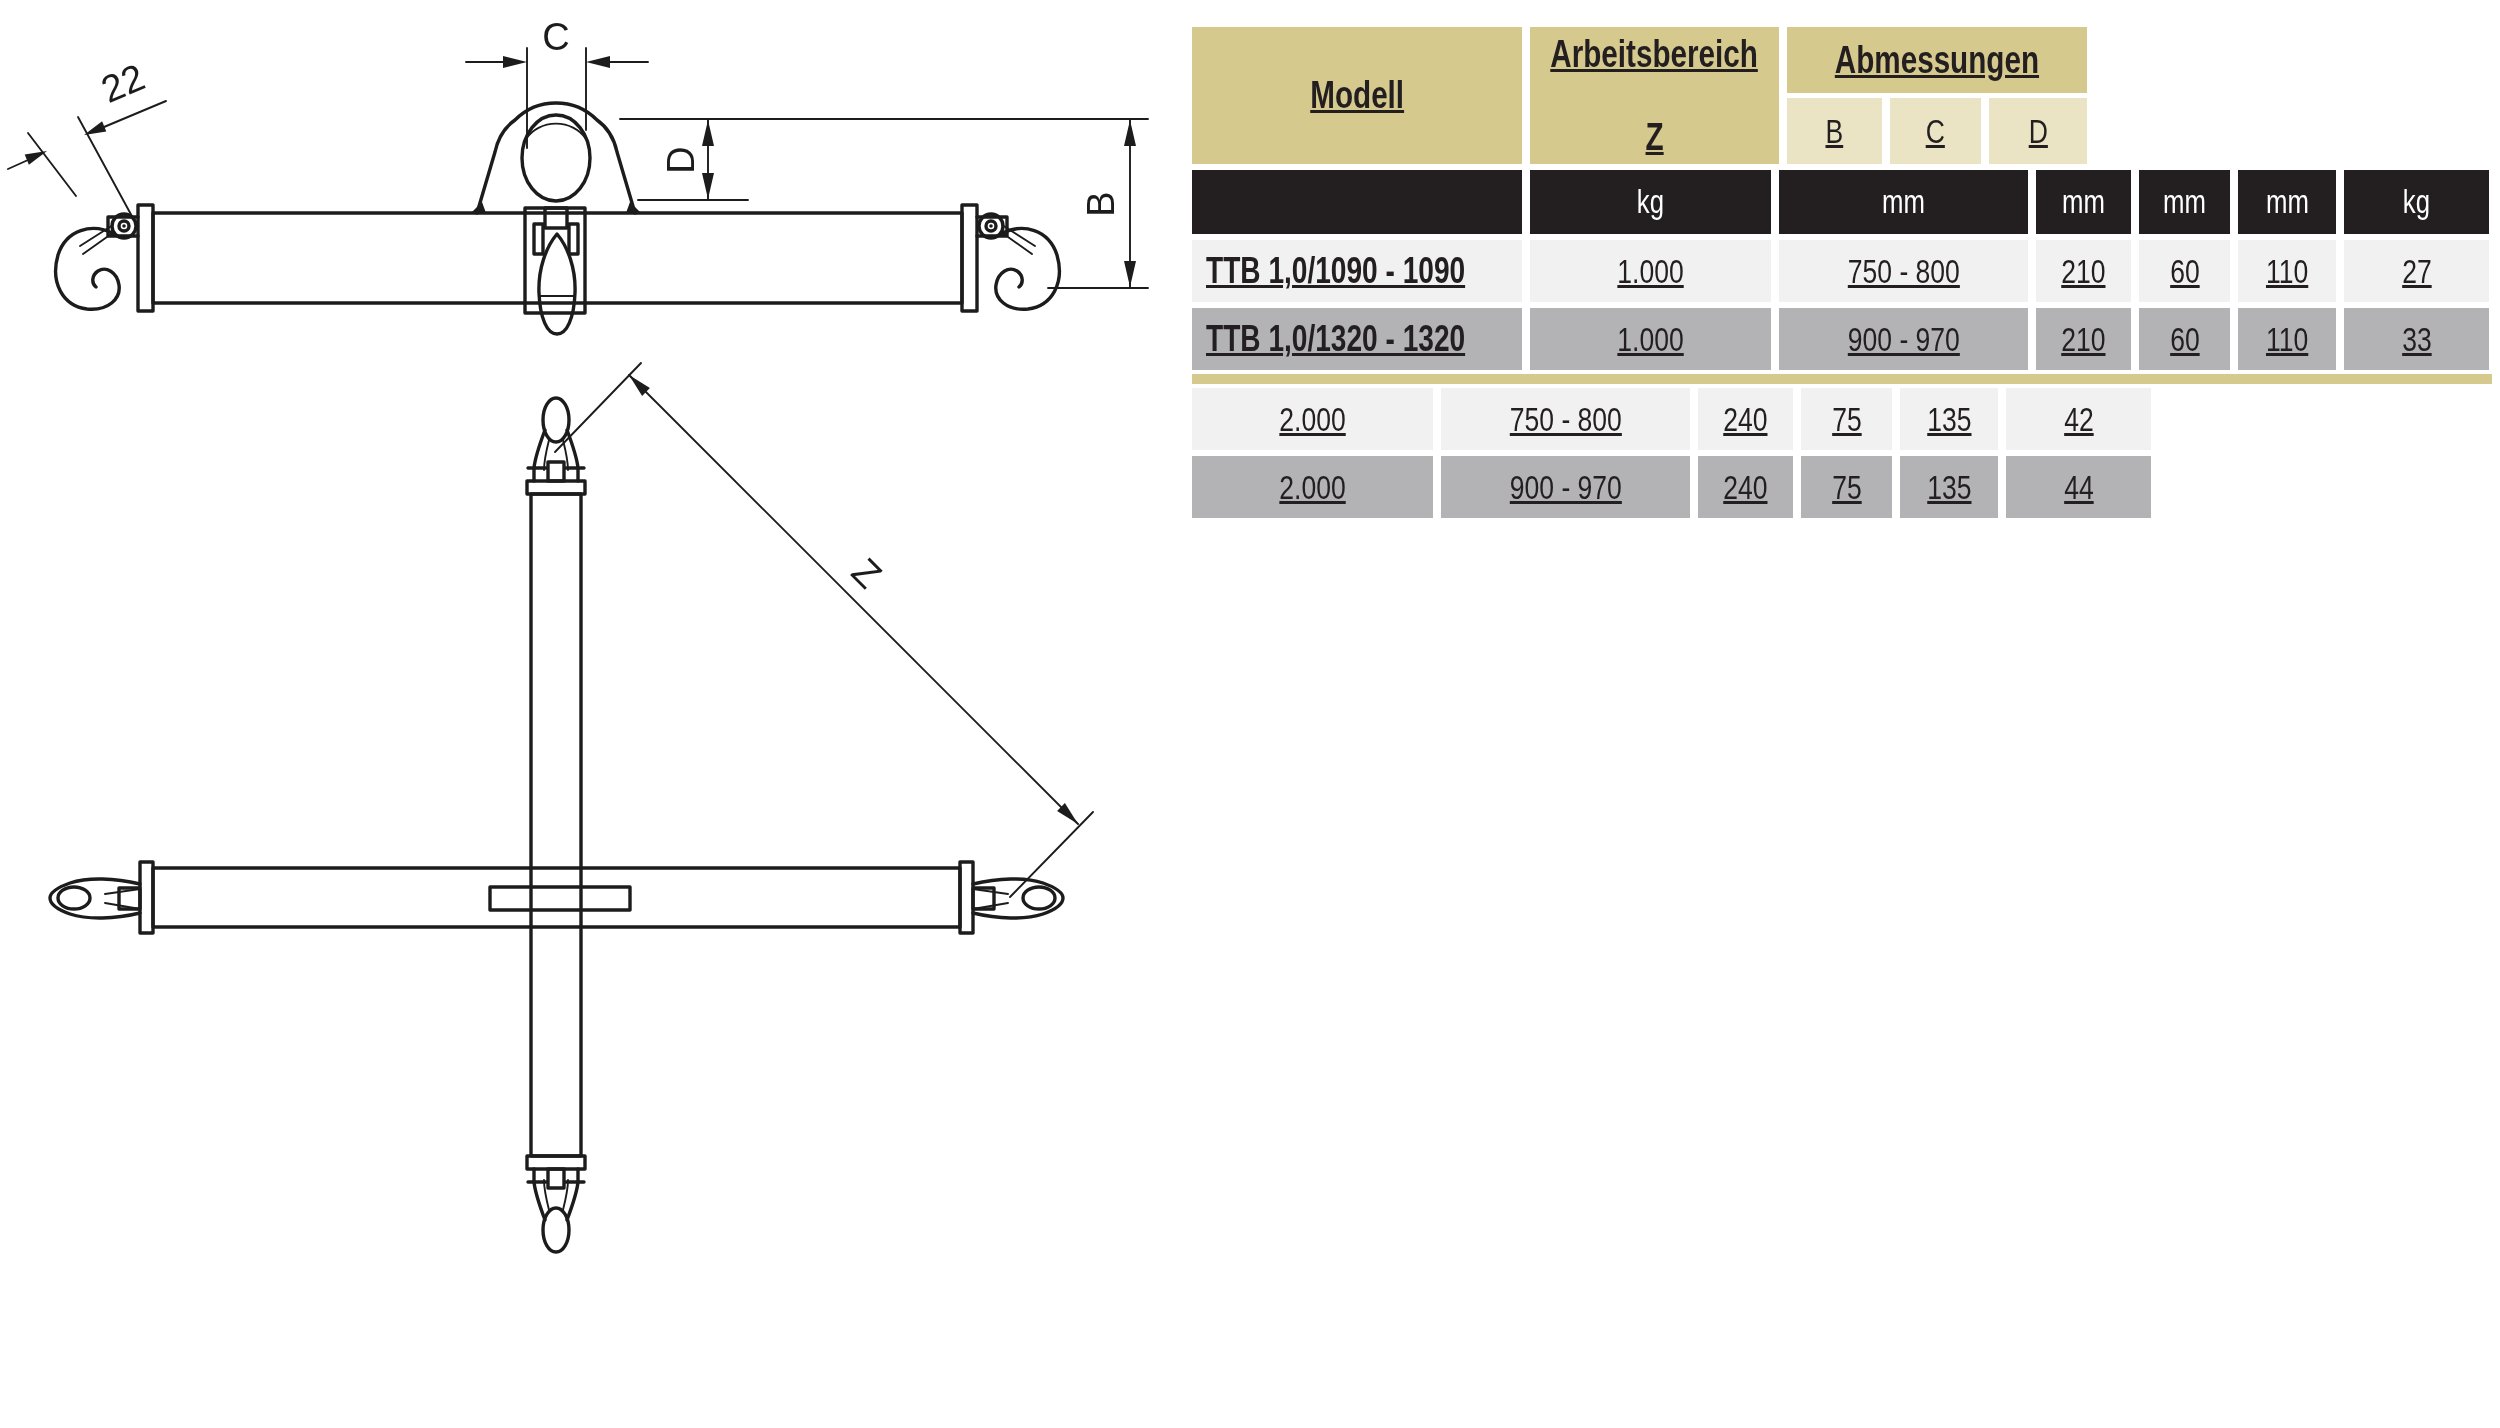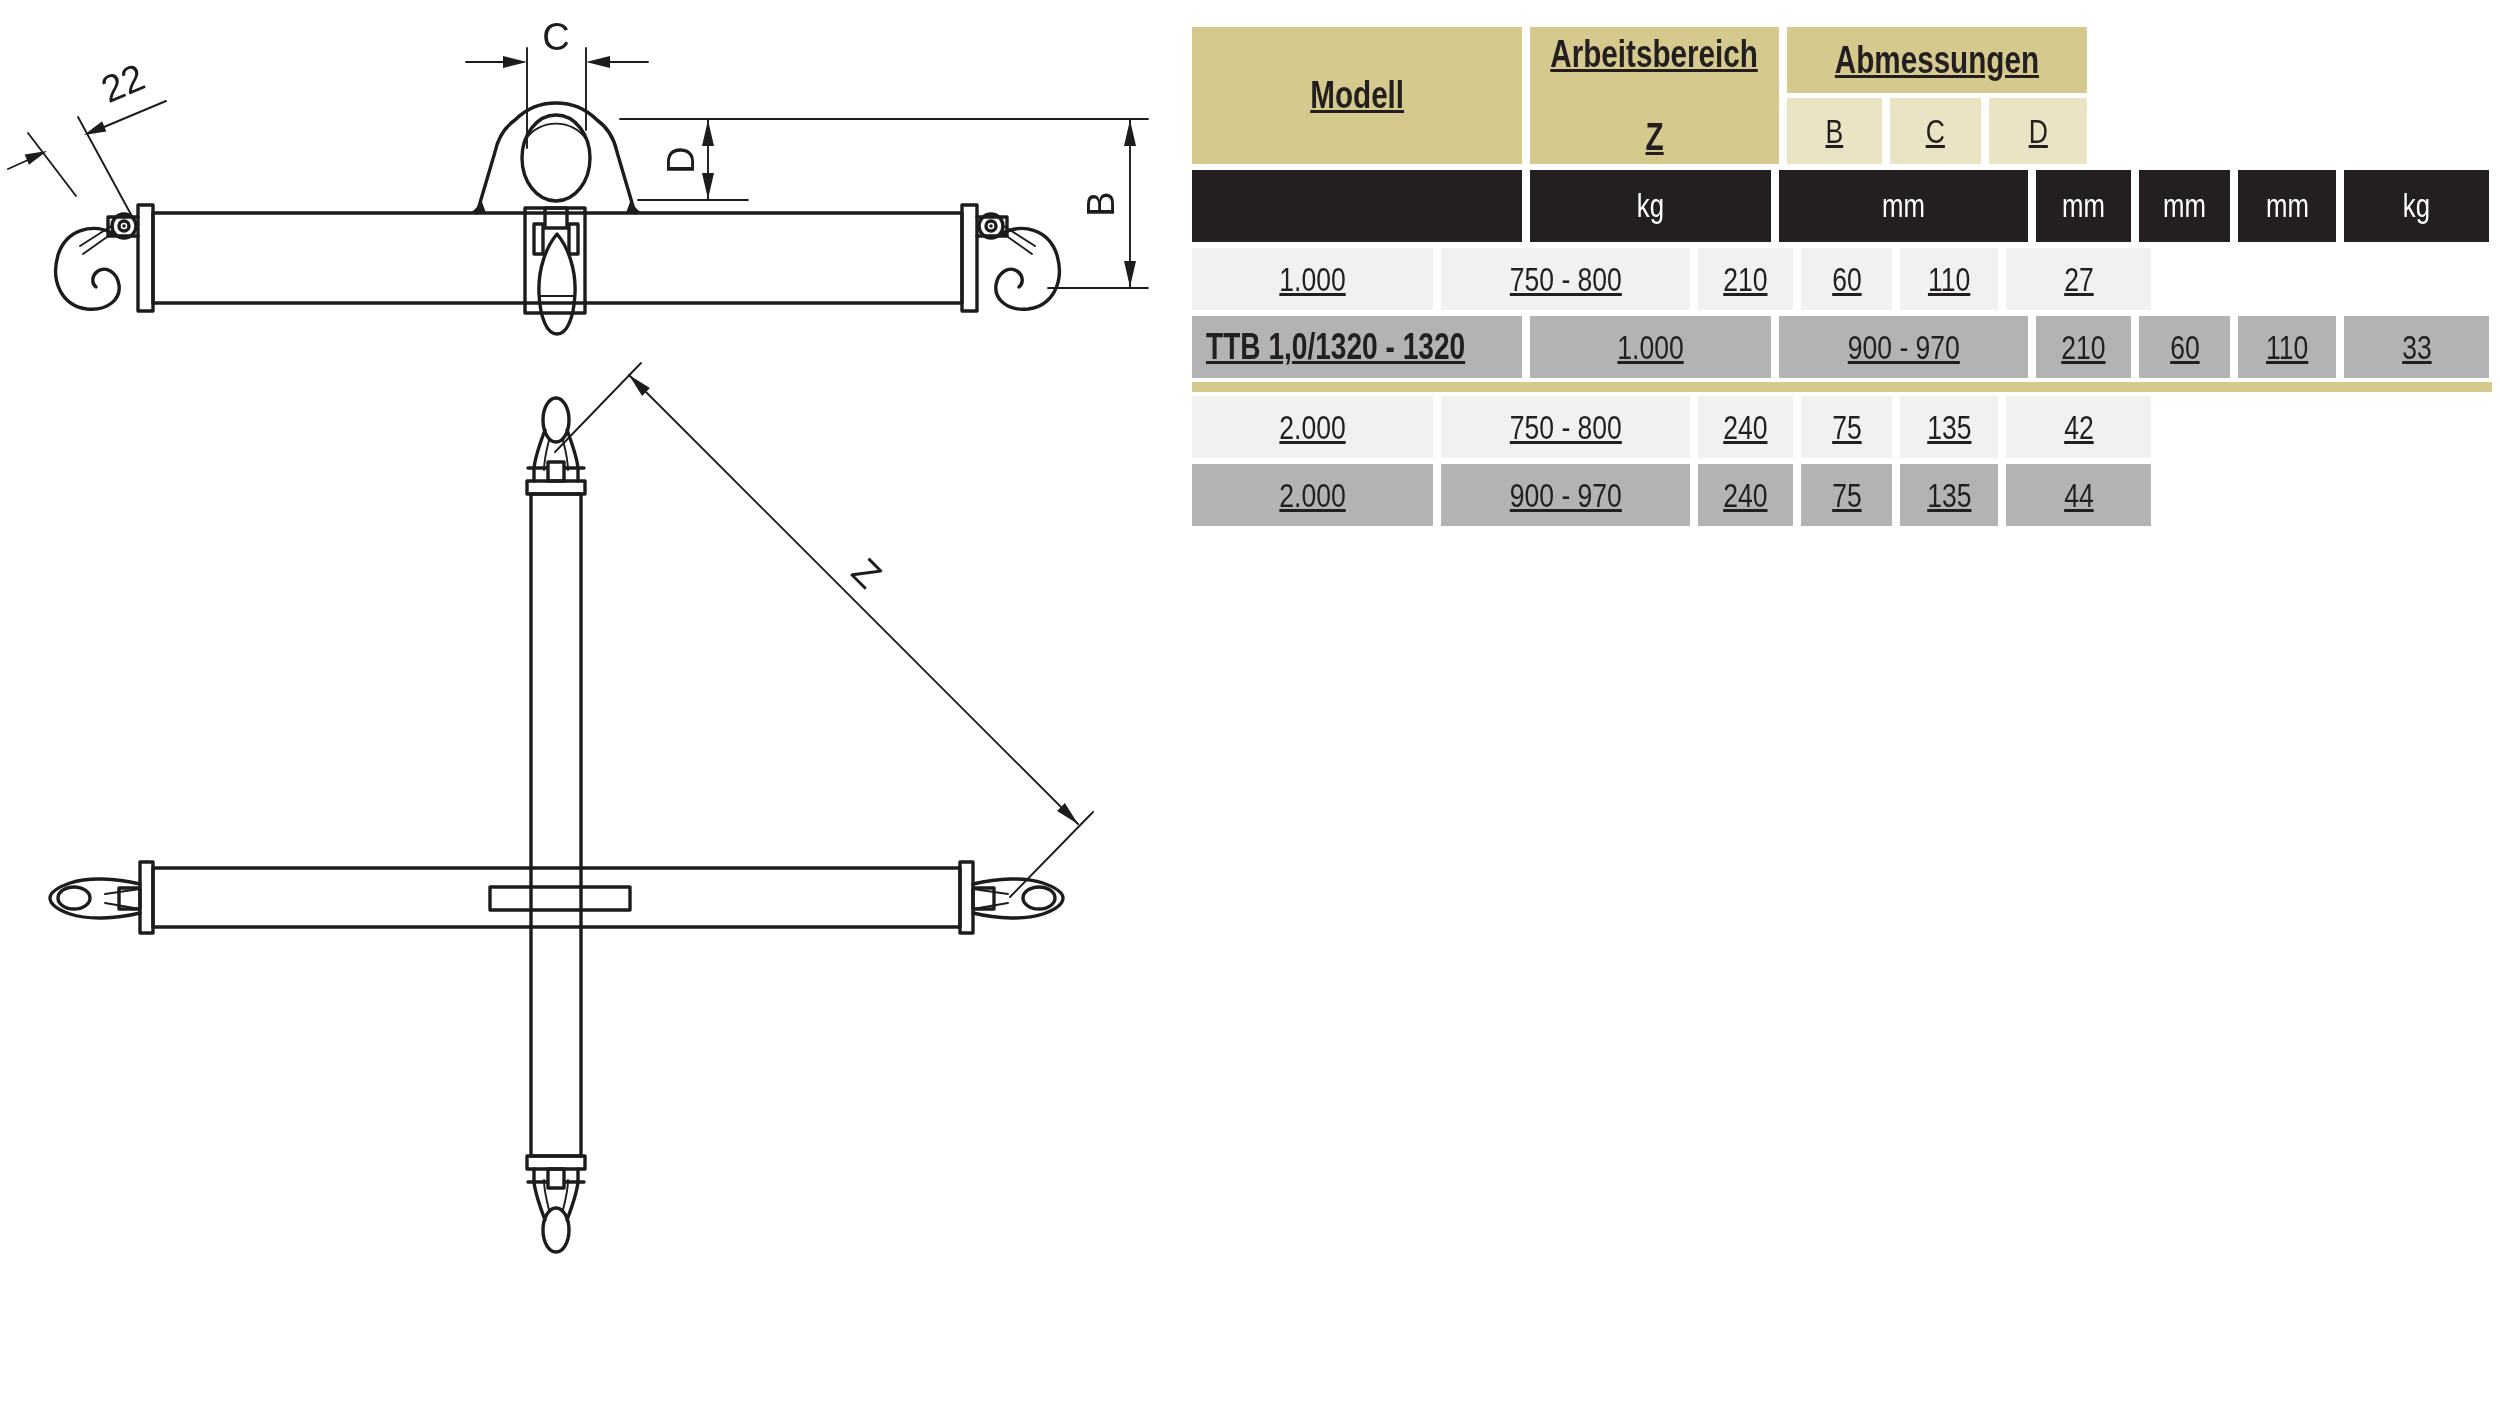--- a/index.html
+++ b/index.html
@@ -13,21 +13,21 @@
   .spec-table{position:absolute;left:1192px;top:27px;width:1300px;text-decoration:underline;}
   .thead{display:flex;gap:8px;height:137px;margin-bottom:6px;}
   .cell{display:flex;align-items:center;justify-content:center;}
   .c1{width:330px}.c2{width:241px}.c3{width:249px}.c4{width:95px}.c5{width:91px}.c6{width:98px}.c7{width:145px}
   .h{background:var(--tan);font-weight:700;font-size:38px;}
   .hgroup{width:300px;display:flex;flex-direction:column;gap:5px;}
   .htop{height:66px;background:var(--tan);font-weight:700;font-size:38px;}
   .hsub{display:flex;gap:8px;flex:1;}
   .hs{background:var(--tan-light);font-weight:500;font-size:34px;}
   .row{display:flex;gap:8px;height:62px;margin-bottom:6px;font-size:34px;}
-  .units{height:72px;margin-bottom:6px;}
+  .units{height:64px;margin-bottom:6px;}
   .units .cell{background:var(--black);color:#ffffff;font-size:33px;}
   .light .cell{background:var(--row-light);}
   .dark .cell{background:var(--row-gray);text-align:right;}
   .sep{height:10px;background:var(--tan);margin:-2px 0 4px 0;}
   .model-cell{justify-content:flex-start;padding-left:14px;box-sizing:border-box;font-weight:700;font-size:36px;}
   .cx{display:inline-block;transform:scaleX(0.78);transform-origin:center;white-space:nowrap;}
   .cxl{display:inline-block;transform:scaleX(0.78);transform-origin:left center;white-space:nowrap;}
   .stack{display:flex;flex-direction:column;align-items:center;line-height:1.12;gap:40px;}
   
   .ol{fill:none;stroke:#1c1c1c;stroke-width:3.4;stroke-linejoin:round;stroke-linecap:round;}
@@ -223,20 +223,23 @@
       </div>
     <div class="cell c6">
         <span class="cx">mm</span>
       </div>
     <div class="cell c7">
         <span class="cx">kg</span>
       </div>
   </div>
 
   <div class="row r light">
+    <div class="cell c1 model-cell">
+        <span class="cxl">TTB 1,0/1090 - 1090</span>
+      </div>
     <div class="cell c2">
         <span class="cx">1.000</span>
       </div>
     <div class="cell c3">
         <span class="cx">750 - 800</span>
       </div>
     <div class="cell c4">
         <span class="cx">210</span>
       </div>
     <div class="cell c5">

